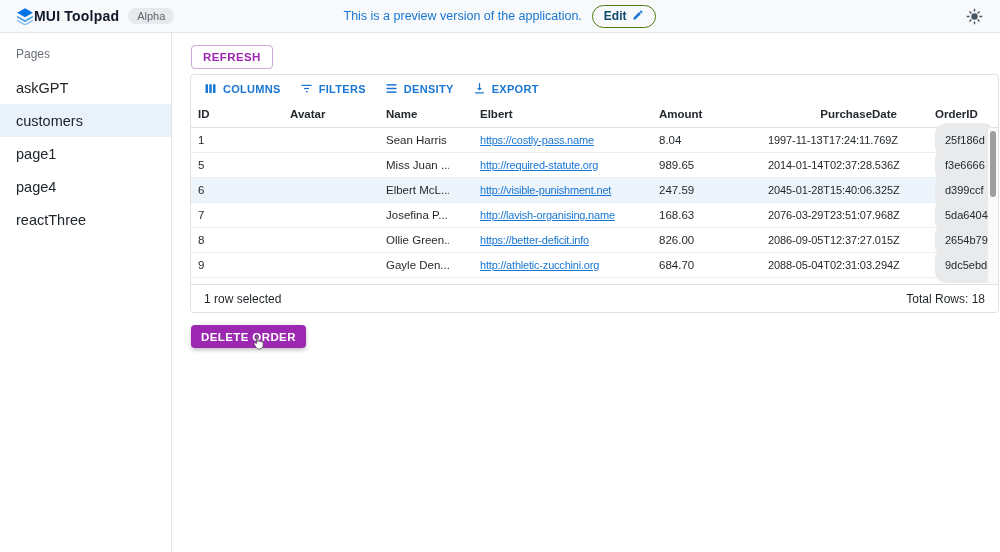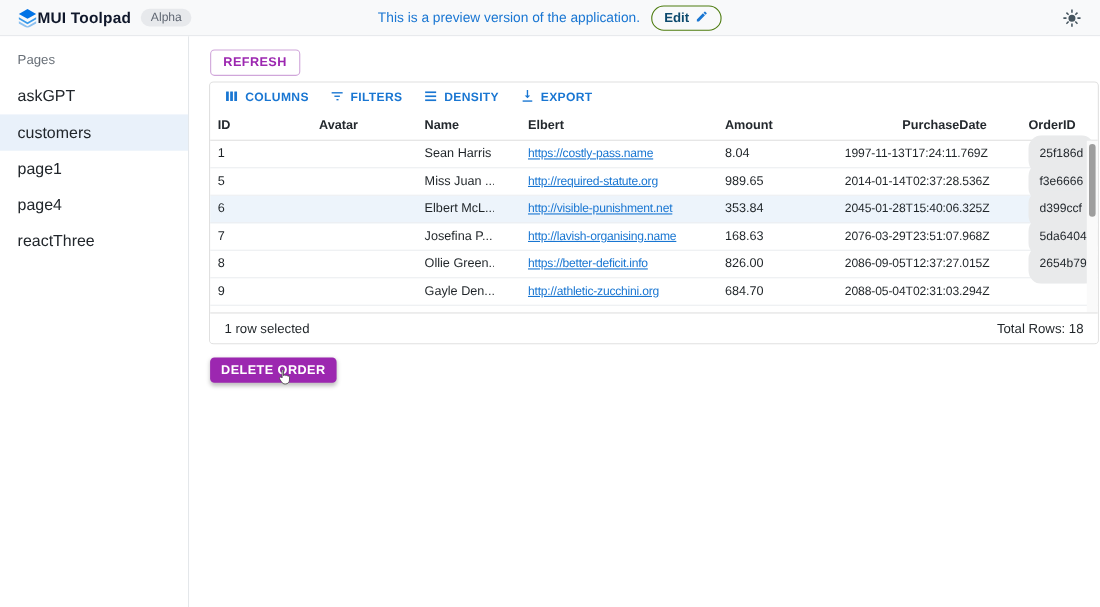--- a/index.html
+++ b/index.html
@@ -227,21 +227,21 @@
         <div class="cell"><a href="#">http://required-statute.org</a></div>
         <div class="cell">989.65</div>
         <div class="cell right date">2014-01-14T02:37:28.536Z</div>
         <div class="cell"><span class="chip">f3e6666</span></div>
       </div>
       <div class="grid-row selected">
         <div class="cell">6</div>
         <div class="cell"><span class="avatar-box" style="background: linear-gradient(160deg, rgb(138, 43, 226) 35%, rgb(46, 40, 48));"></span></div>
         <div class="cell">Elbert McL...</div>
         <div class="cell"><a href="#">http://visible-punishment.net</a></div>
-        <div class="cell">353.84</div>
+        <div class="cell">247.59</div>
         <div class="cell right date">2045-01-28T15:40:06.325Z</div>
         <div class="cell"><span class="chip">d399ccf</span></div>
       </div>
       <div class="grid-row">
         <div class="cell">7</div>
         <div class="cell"><span class="avatar-box" style="background: linear-gradient(160deg, rgb(141, 138, 143) 35%, rgb(58, 54, 64));"></span></div>
         <div class="cell">Josefina P...</div>
         <div class="cell"><a href="#">http://lavish-organising.name</a></div>
         <div class="cell">168.63</div>
         <div class="cell right date">2076-03-29T23:51:07.968Z</div>
@@ -256,20 +256,21 @@
         <div class="cell right date">2086-09-05T12:37:27.015Z</div>
         <div class="cell"><span class="chip">2654b79</span></div>
       </div>
       <div class="grid-row">
         <div class="cell">9</div>
         <div class="cell"><span class="avatar-box" style="background: linear-gradient(160deg, rgb(154, 160, 168) 35%, rgb(75, 74, 82));"></span></div>
         <div class="cell">Gayle Den...</div>
         <div class="cell"><a href="#">http://athletic-zucchini.org</a></div>
         <div class="cell">684.70</div>
         <div class="cell right date">2088-05-04T02:31:03.294Z</div>
+        <div class="cell"><span class="chip">9dc5ebd</span></div>
       </div>
     </div>
 
     <div class="vscroll-track">
       <div class="vscroll-thumb" style="top:3px;"></div>
     </div>
 
     <div class="grid-footer">
       <span>1 row selected</span>
       <span>Total Rows: 18</span>

